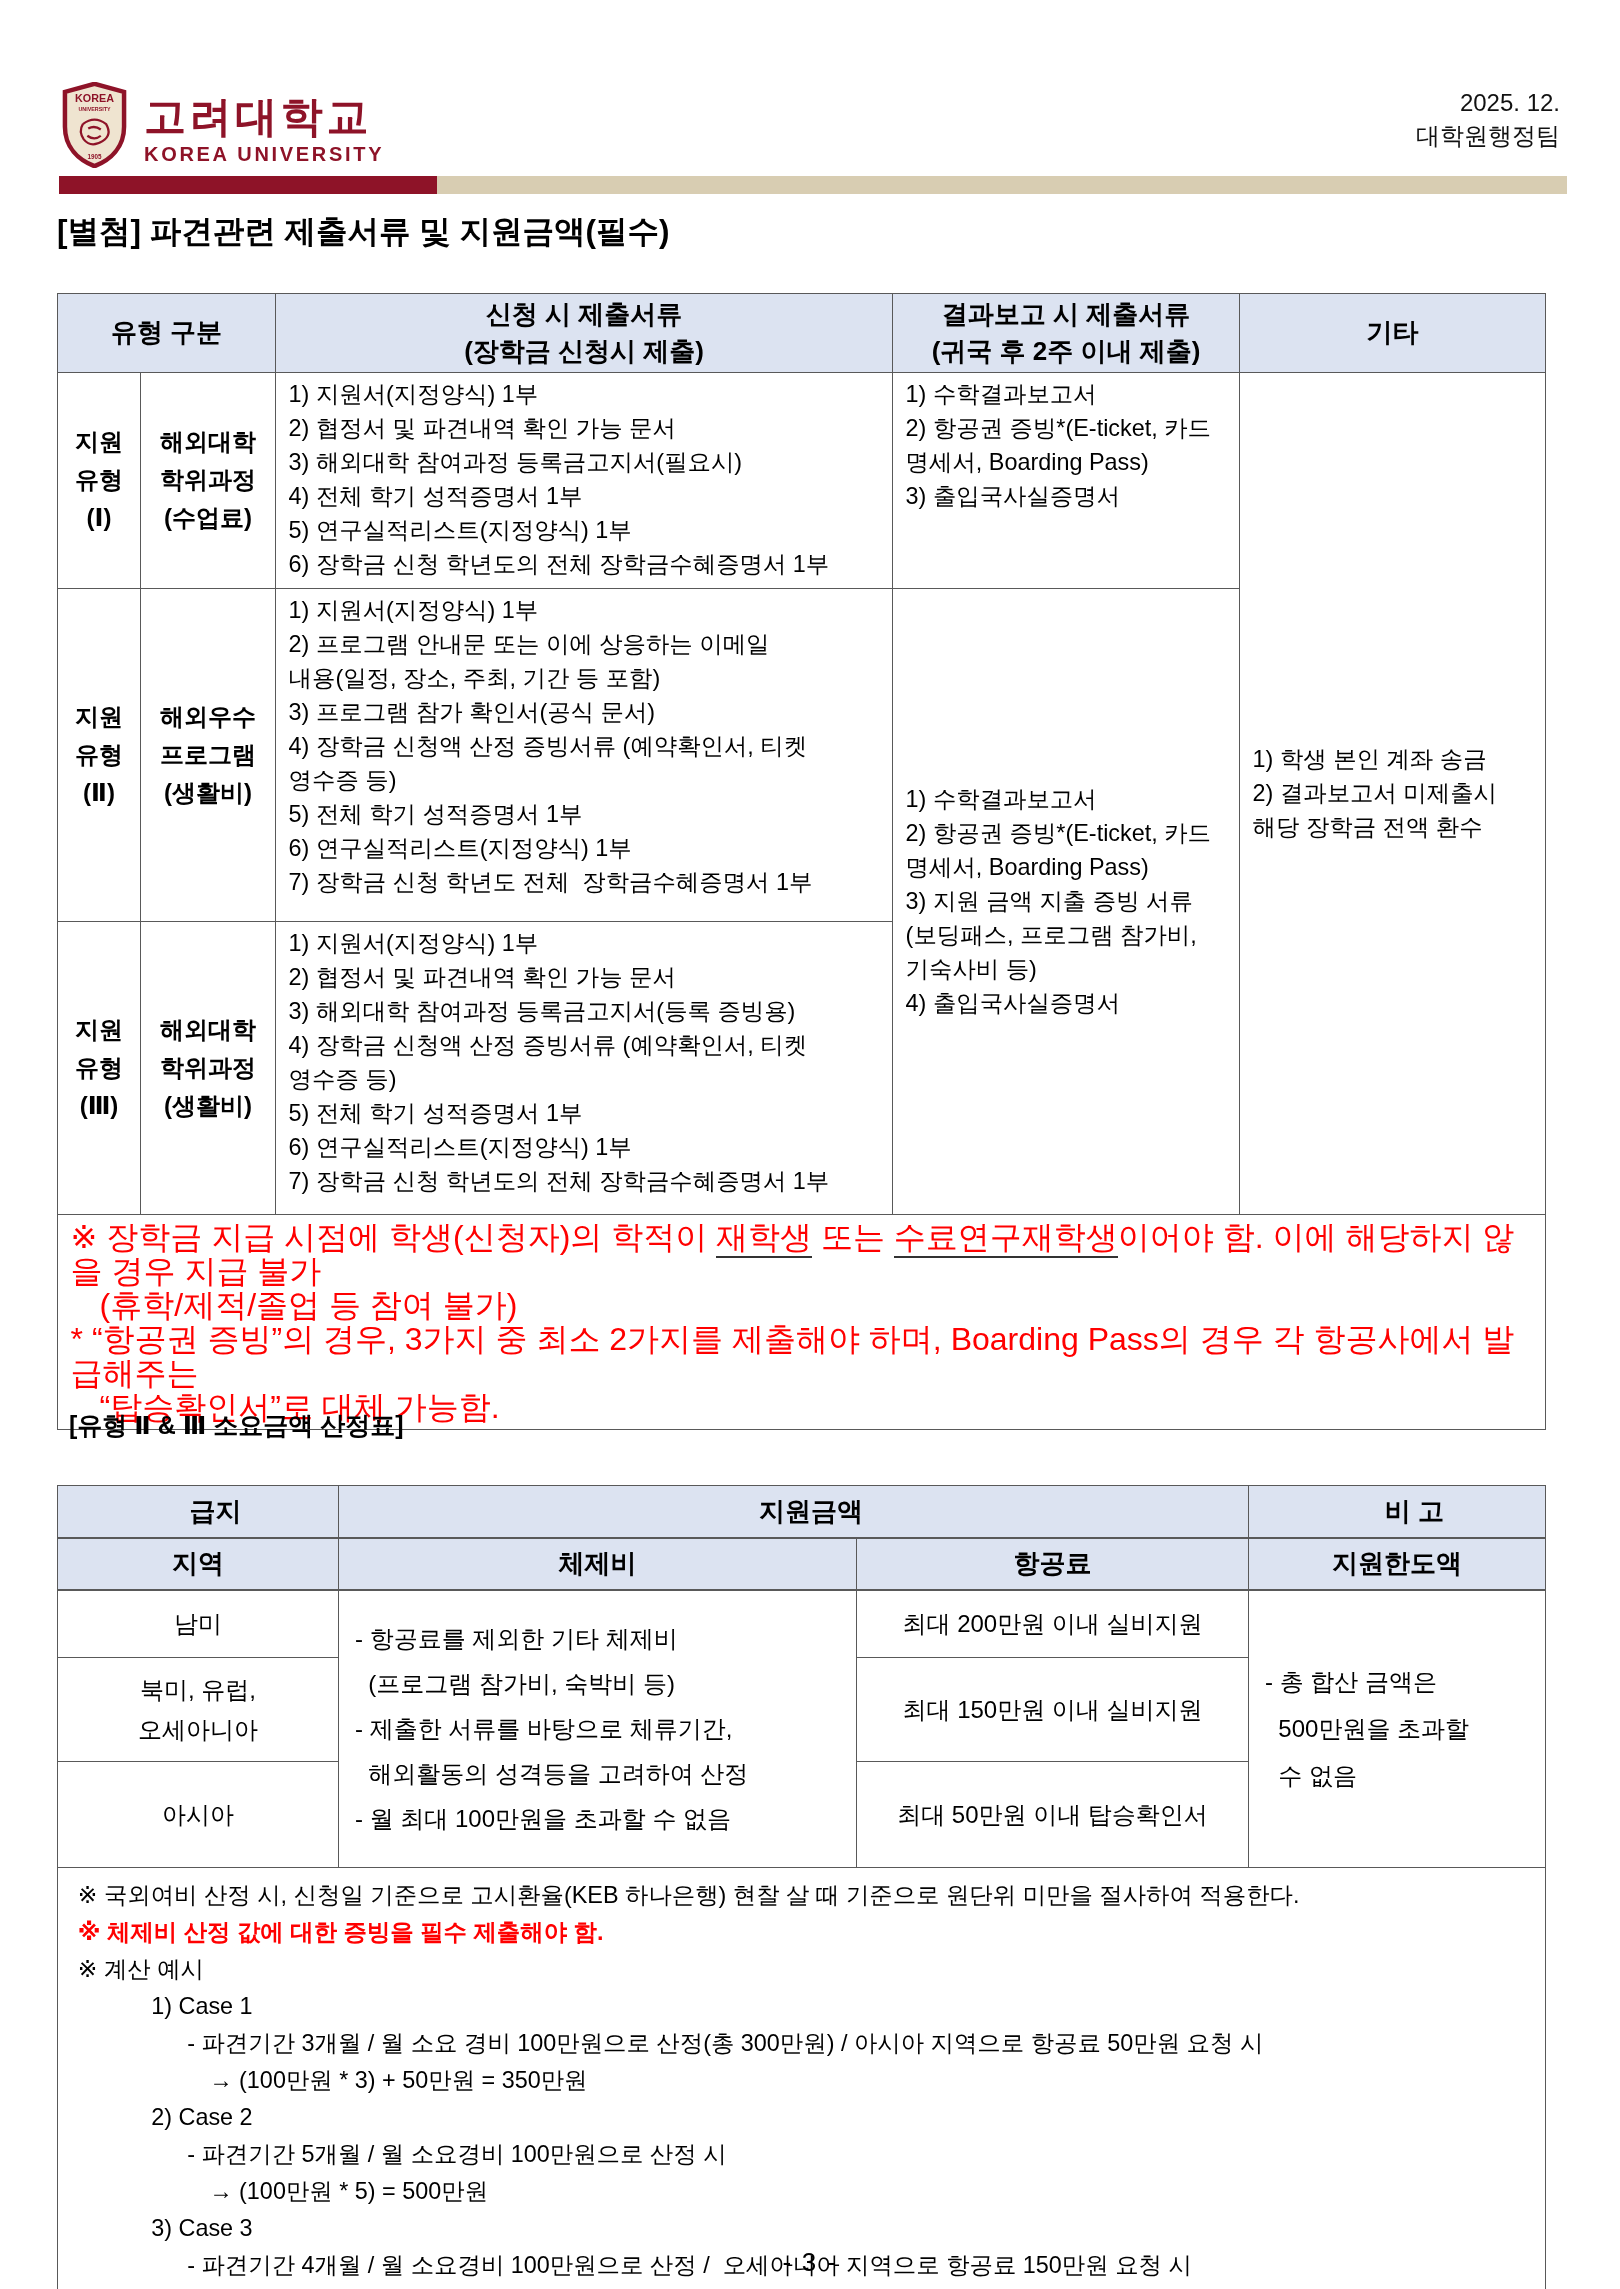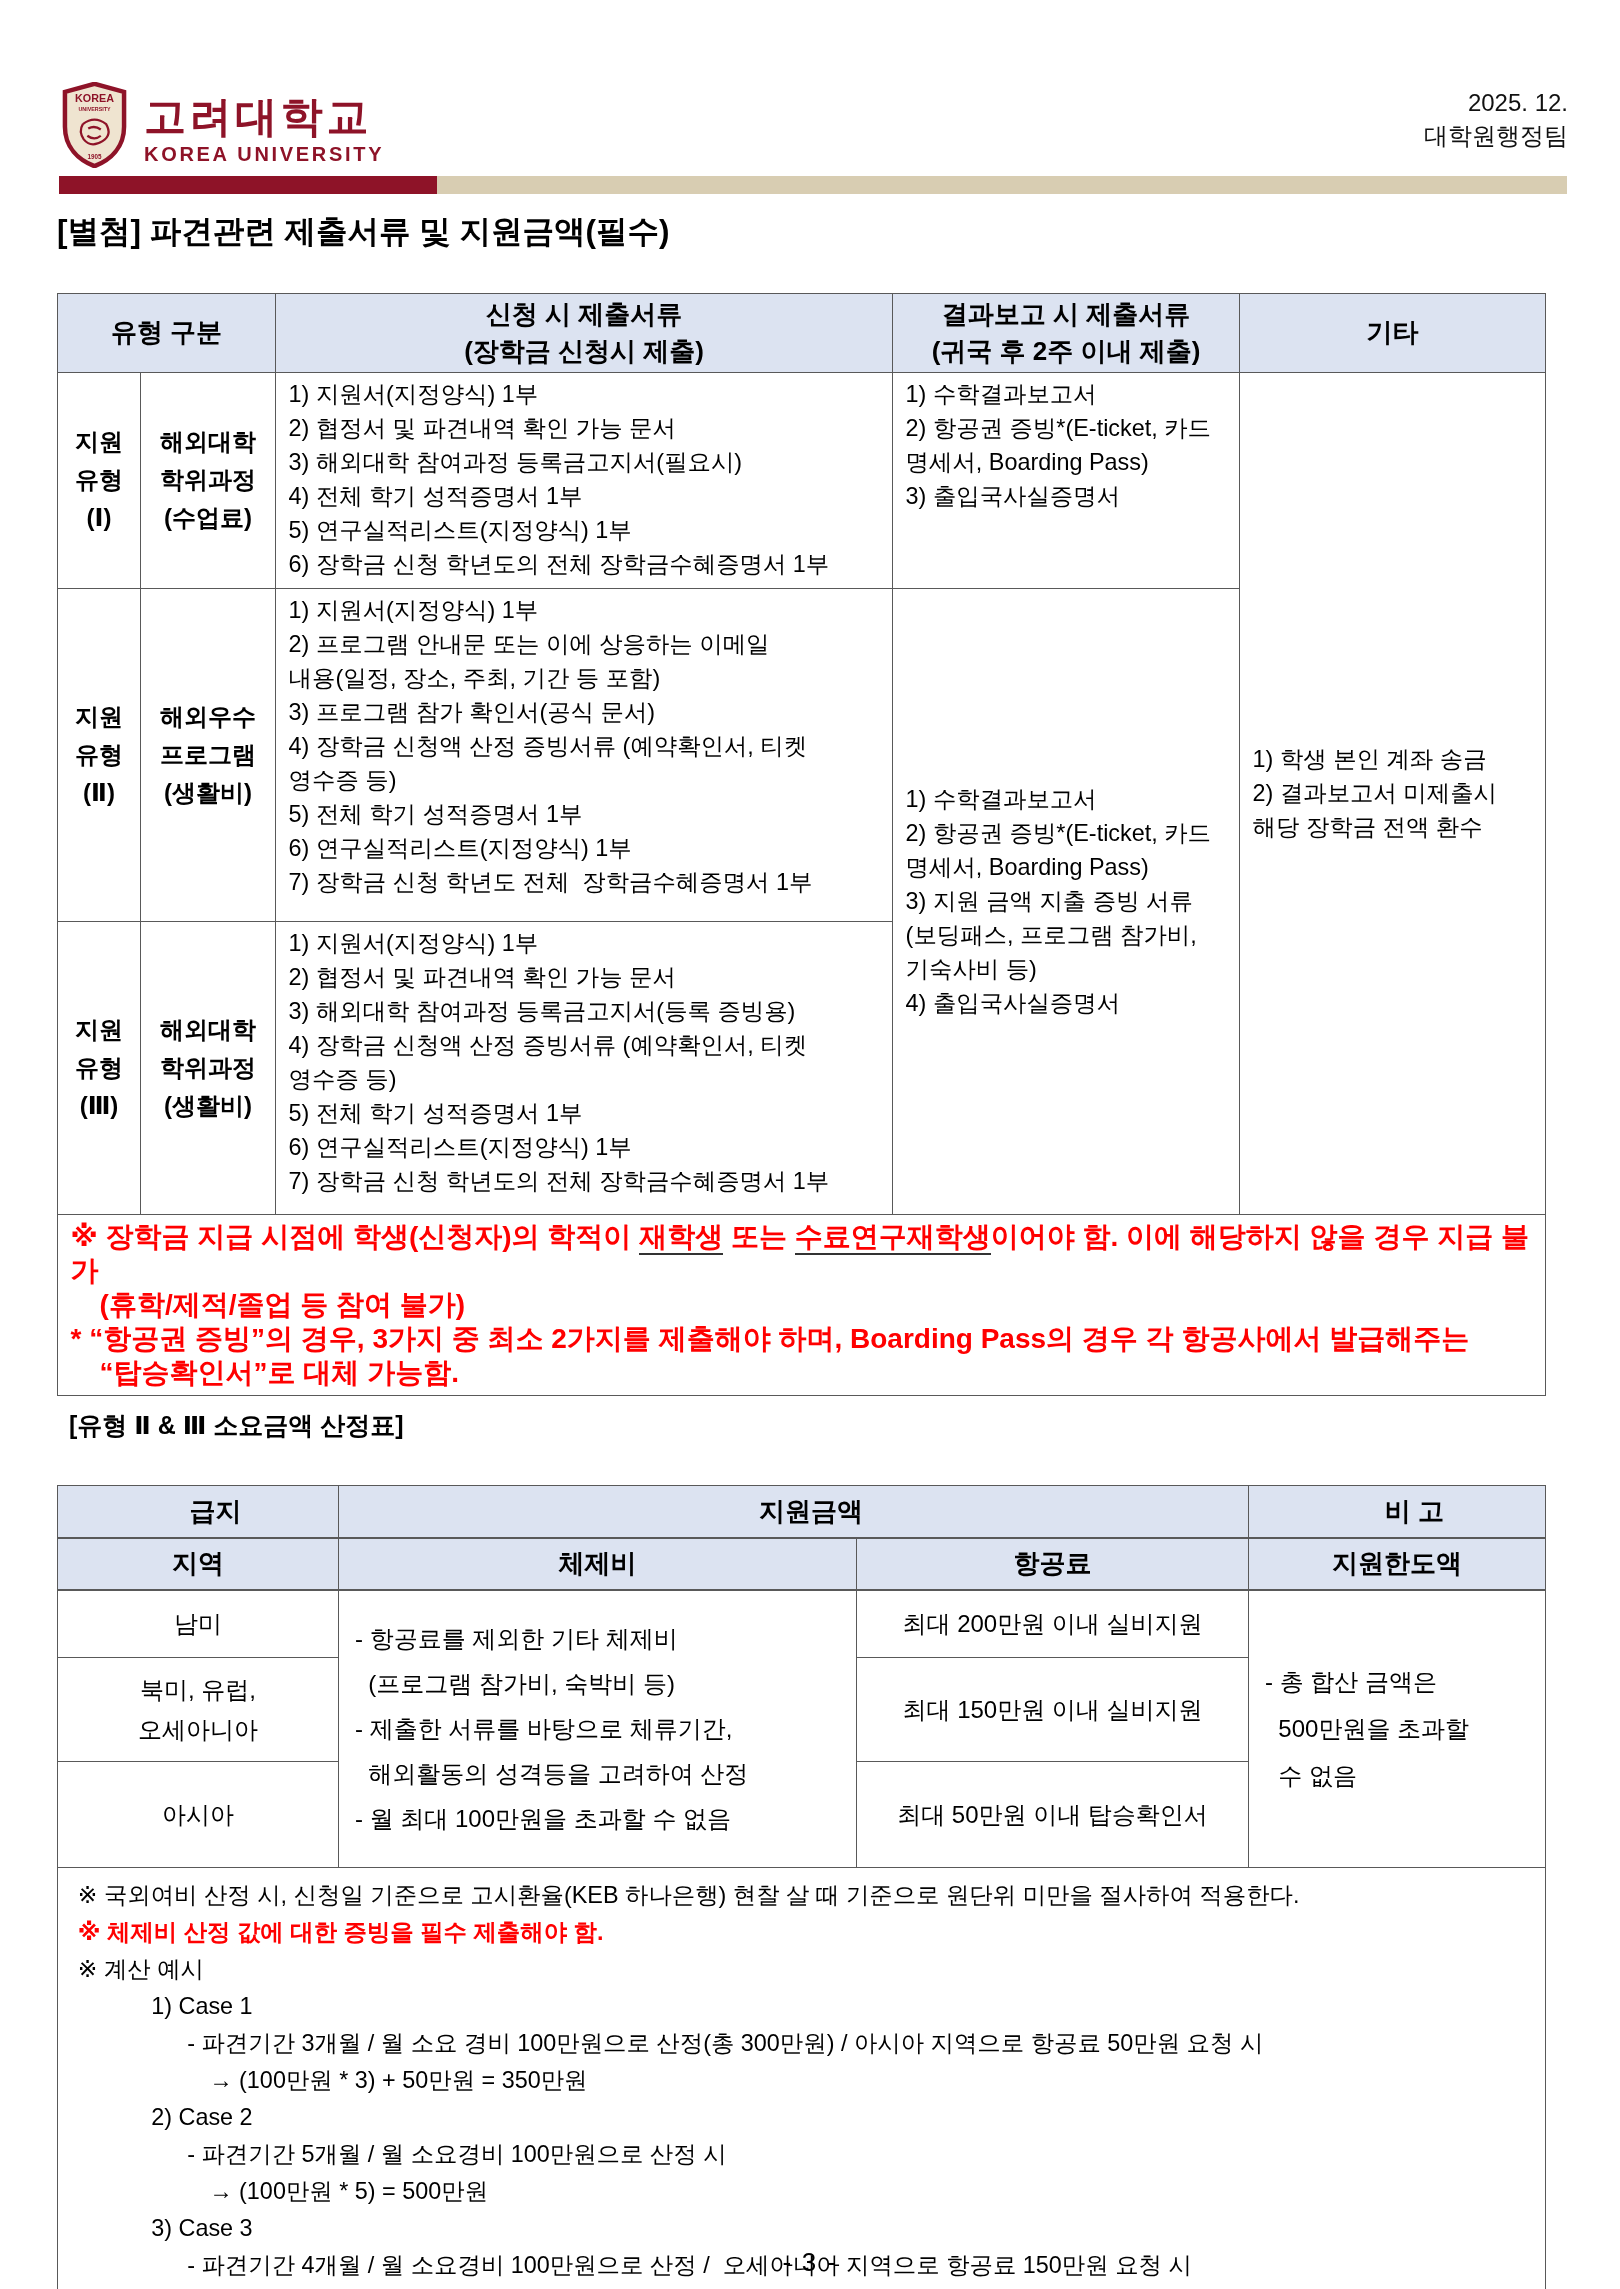--- a/index.html
+++ b/index.html
@@ -13,21 +13,21 @@
     font-family:"Liberation Sans","DejaVu Sans",sans-serif;
   }
   .page{position:relative;width:1620px;height:2290px;overflow:hidden;}
 
   
   .hdr-left{position:absolute;left:61px;top:82px;display:flex;align-items:flex-end;}
   .shield{width:67px;height:86px;flex:0 0 auto;}
   .univ-names{margin-left:16px;padding-top:3.6px;}
   .univ-kr{font-size:42px;font-weight:bold;color:var(--maroon);letter-spacing:3.6px;line-height:45px;}
   .univ-en{font-size:20px;font-weight:bold;color:var(--maroon);letter-spacing:2.7px;line-height:27px;margin-top:1.8px;}
-  .hdr-right{position:absolute;right:52px;top:86px;text-align:right;font-size:24px;line-height:33px;color:#111;}
+  .hdr-right{position:absolute;right:60px;top:86px;text-align:right;font-size:24px;line-height:33px;color:#111;}
   .rule{position:absolute;left:59px;top:176px;width:1508px;height:18px;display:flex;}
   .rule-maroon{width:378px;height:100%;background:var(--maroon);}
   .rule-beige{flex:1;height:100%;background:var(--beige);}
 
   
   .t1{position:absolute;left:57px;top:211px;margin:0;font-size:31.5px;font-weight:bold;letter-spacing:0px;}
   .t2{position:absolute;left:57px;top:1397px;margin:12px;font-size:25px;font-weight:bold;}
 
   
   table{border-collapse:collapse;table-layout:fixed;}
@@ -40,21 +40,21 @@
   .tb1 th{font-size:26px;line-height:37px;text-align:center;}
   .tb1 .hrow{height:68px;}
   .tb1 .r1{height:216px;}
   .tb1 .r2{height:333px;}
   .tb1 .r3{height:293px;}
   .tb1 td{font-size:23.4px;line-height:34px;}
   .tb1 td.type{font-weight:bold;font-size:24px;line-height:38px;text-align:center;padding:1.8px 1.8px;}
   .tb1 td.docs{vertical-align:top;padding:4.5px 5.4px 1.8px 12.6px;}
   .tb1 td.vmid{vertical-align:middle;padding:1.8px 5.4px 1.8px 12.6px;}
   .tb1 .rednote-row{height:137px;}
-  .tb1 td.rednote{color:var(--red);font-weight:bold;font-size:28px;line-height:34px;padding:5.4px 9px 5.4px 12.6px;vertical-align:middle;}
+  .tb1 td.rednote{color:var(--red);font-weight:normal;font-size:32px;line-height:34px;padding:5.4px 9px 5.4px 12.6px;vertical-align:middle;}
   .tb1 .ind1{padding-left:29px;}
   .u{border-bottom:2.7px solid #333;padding-bottom:0.9px;}
 
   
   .tb2{position:absolute;left:57px;top:1485px;width:1487px;}
   .tb2 th{font-size:26px;line-height:31px;text-align:center;}
   .tb2 .h1{height:52px;}
   .tb2 .h2{height:52px;}
   .tb2 .h1 th{border-bottom-width:2.7px;padding-left:42px;}
   .tb2 .h2 th{border-bottom-width:2.7px;}

